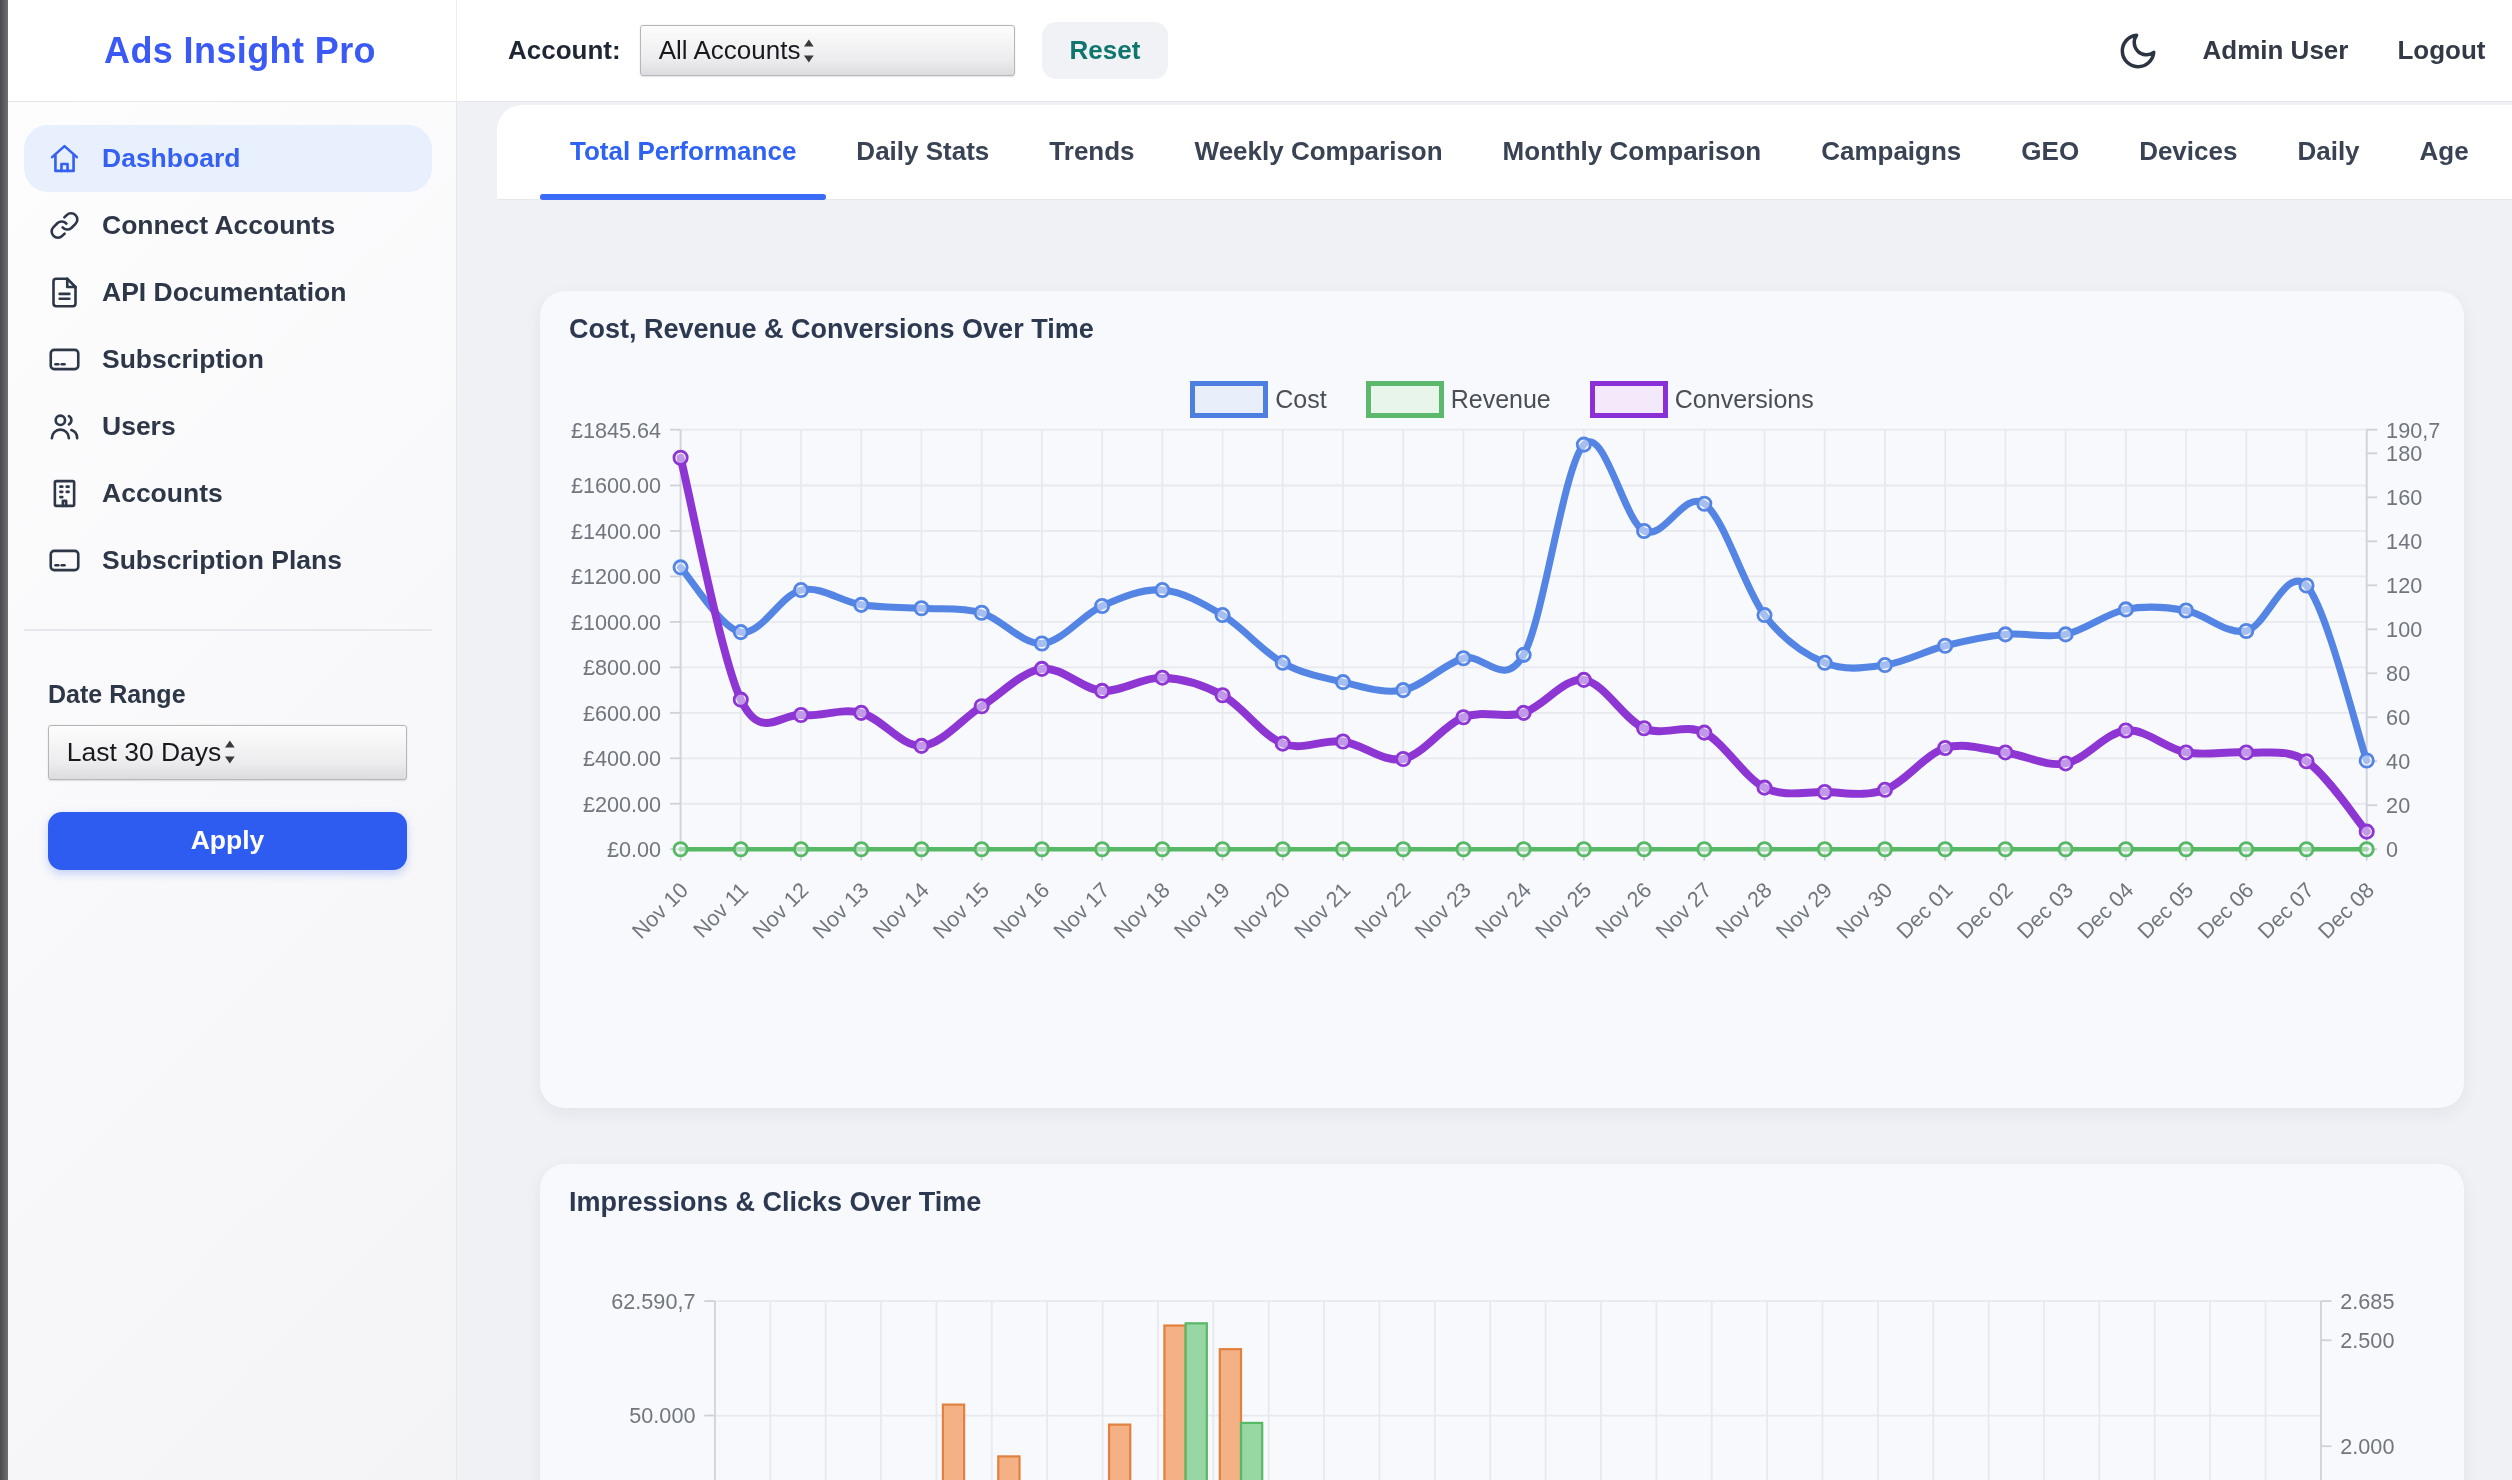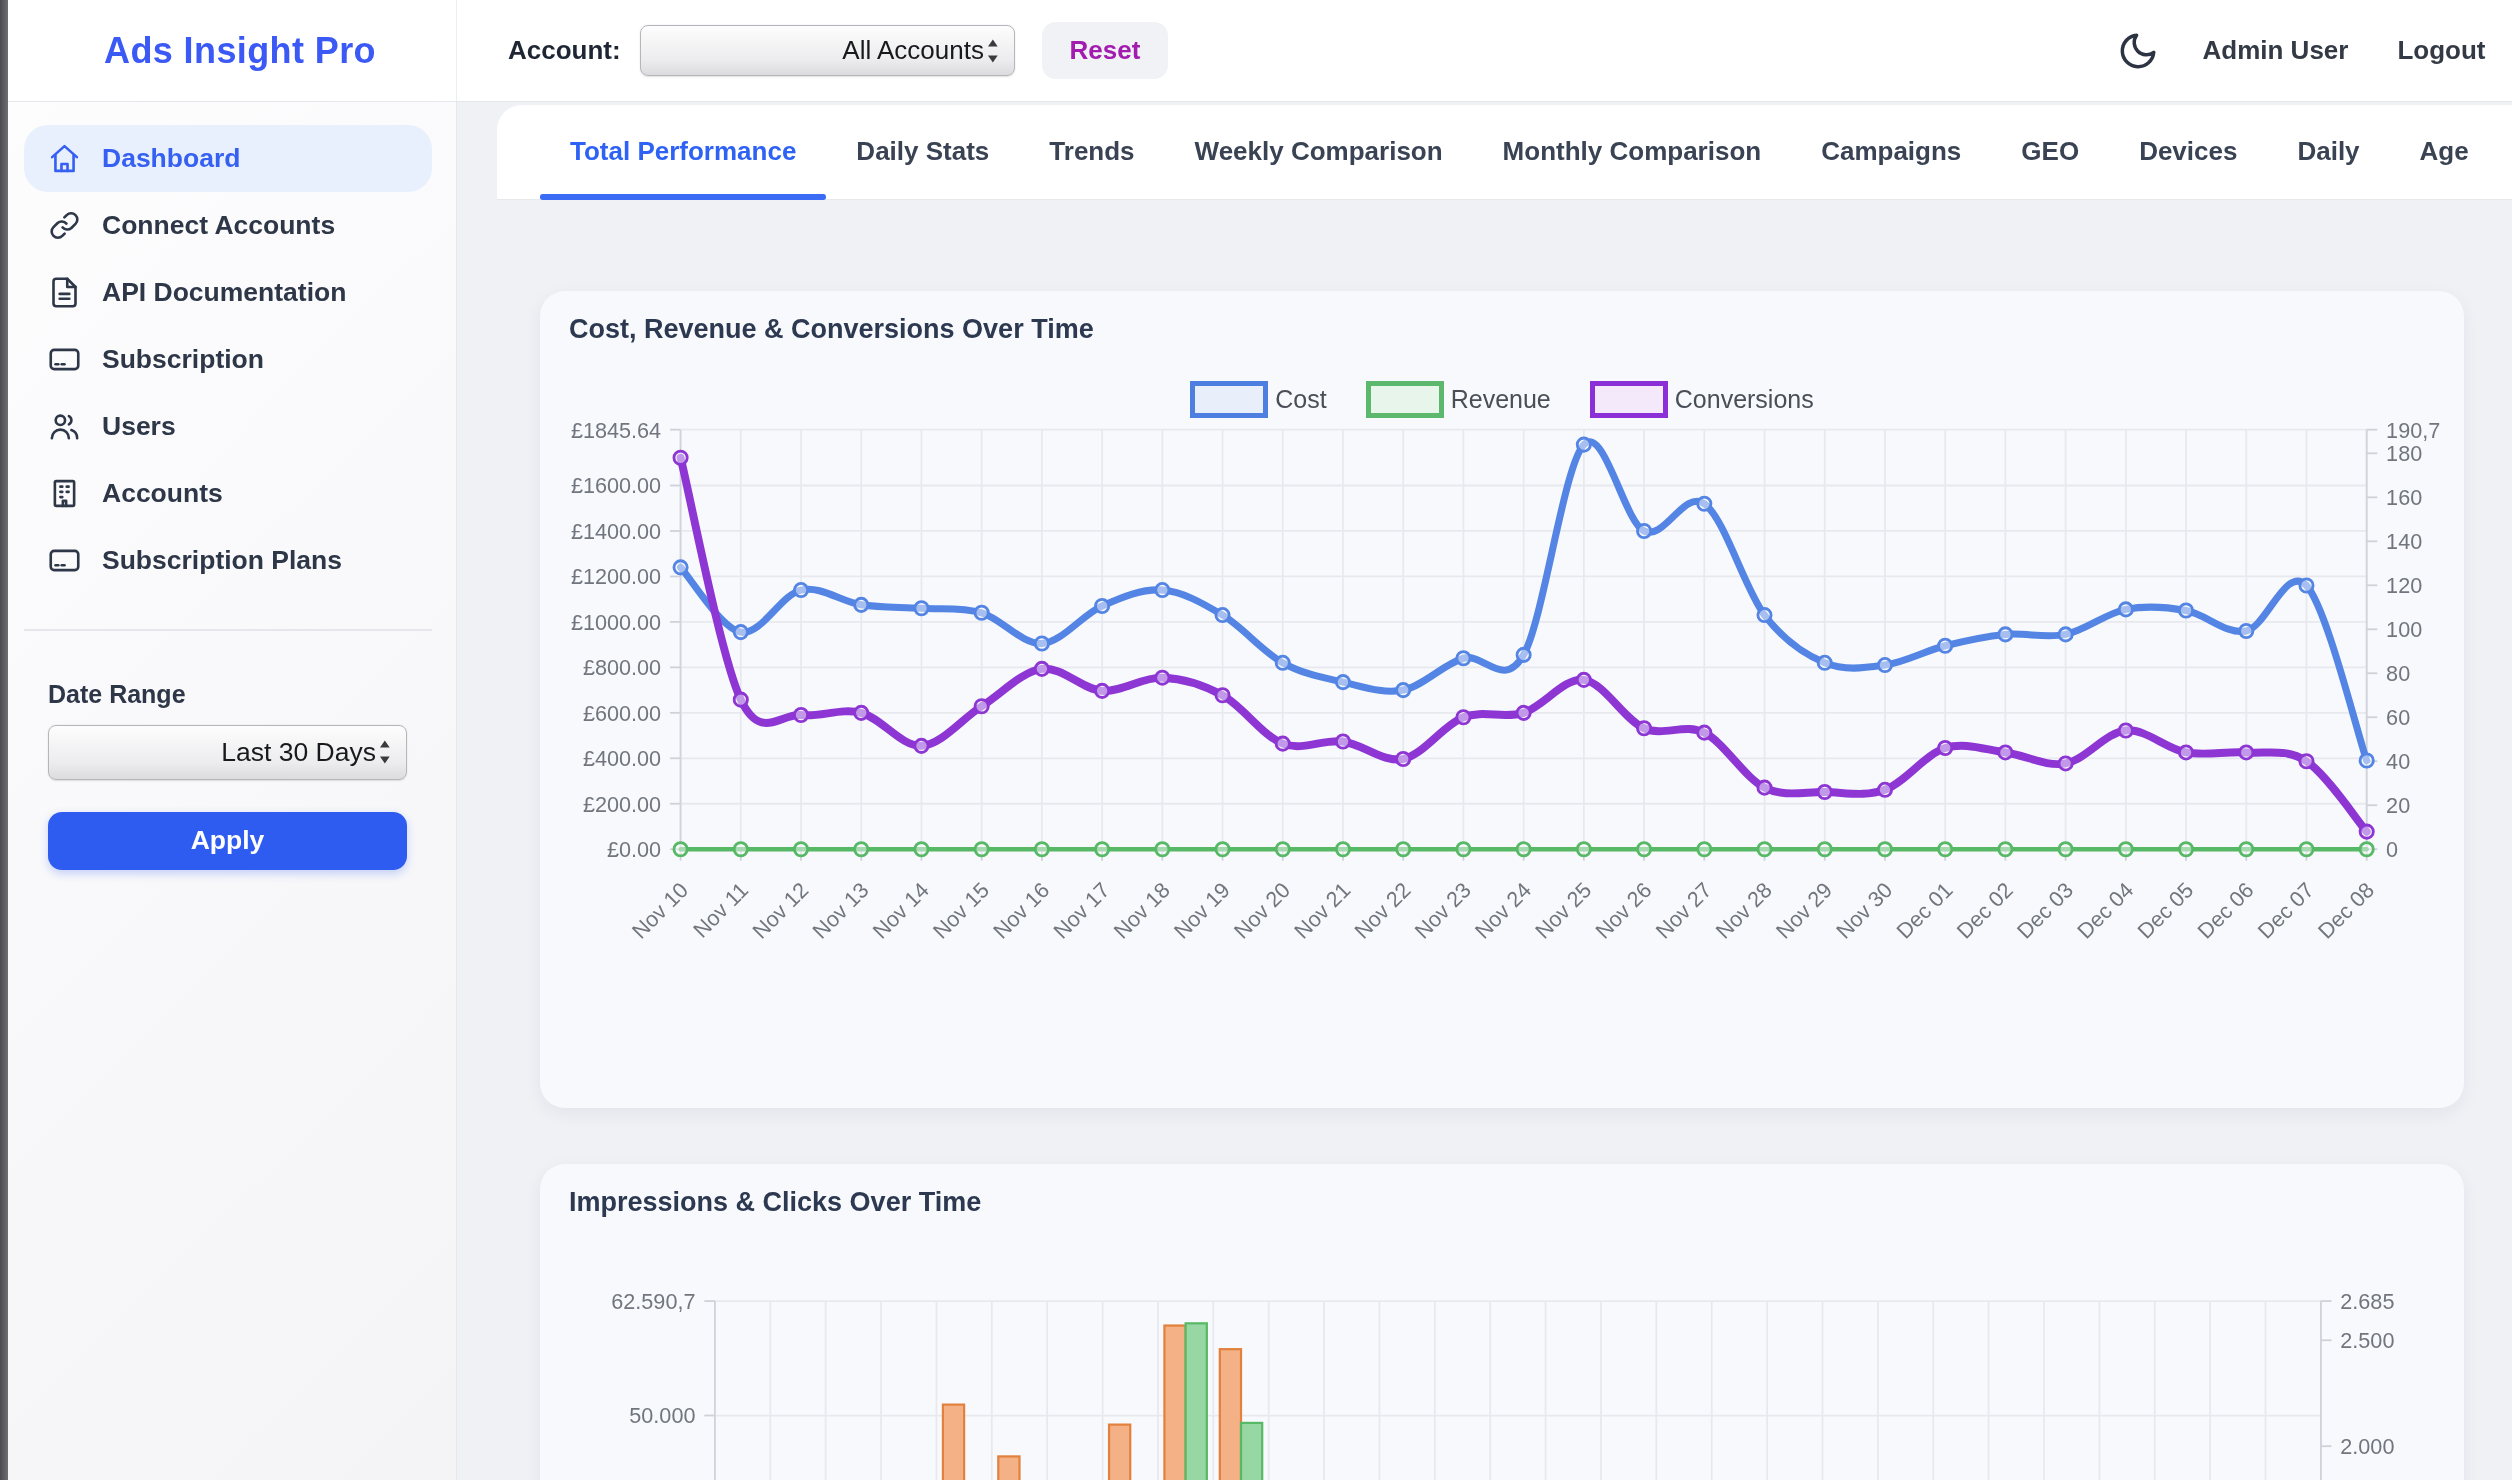--- a/index.html
+++ b/index.html
@@ -9,27 +9,27 @@
        background:linear-gradient(90deg,#4b4b50,#6e6e73);z-index:60;}
 
   
   .topbar{position:absolute;left:0;top:0;right:0;height:101px;background:#ffffff;
        border-bottom:1.8px solid #e4e7eb;display:flex;align-items:center;z-index:20;}
   .logo-wrap{width:457px;height:100%;display:flex;align-items:center;padding-left:104px;
        box-sizing:border-box;border-right:1.8px solid #ebedf0;flex:0 0 auto;}
   .logo{font-size:36px;font-weight:800;color:#3b5af5;letter-spacing:0.4px;}
   .header-main{flex:1;display:flex;align-items:center;padding:0 26.5px 0 51px;}
   .account-label{font-size:26px;font-weight:600;color:#1f2633;margin-right:19.4px;}
-  .select-box{height:51px;border-radius:8px;border:0.9px solid #b4b6bc;box-sizing:border-box;
+  .select-box{height:51px;border-radius:3px;border:0.9px solid #b4b6bc;box-sizing:border-box;
        background:linear-gradient(180deg,#fdfdfd 0%,#ececee 70%,#dcdcdf 100%);
-       box-shadow:0 0.9px 1.8px rgba(0,0,0,.12);display:flex;align-items:center;justify-content:flex-end;
+       box-shadow:0 0.9px 1.8px rgba(0,0,0,.12);display:flex;align-items:center;justify-content:flex-start;
        padding:0 12.4px 0 17.7px;font-size:26px;color:#17191d;cursor:pointer;}
   .hdr-select{width:375px;}
   .reset-btn{margin-left:26.5px;height:57px;padding:0 28px;background:#f1f2f5;border:none;
-       border-radius:14px;font-size:26px;font-weight:600;color:#a21caf;
+       border-radius:14px;font-size:26px;font-weight:600;color:#0f766e;
        font-family:"Liberation Sans",sans-serif;cursor:pointer;}
   .header-spacer{flex:1;}
   .moon-btn{width:42px;height:42px;color:#2c3443;margin-right:44px;cursor:pointer;flex:0 0 auto;}
   .moon-btn svg{width:100%;height:100%;}
   .user-name{font-size:26px;font-weight:600;color:#333a45;margin-right:49px;white-space:nowrap;}
   .logout{font-size:26px;font-weight:600;color:#333a45;white-space:nowrap;cursor:pointer;text-decoration:none;}
 
   
   .sidebar{position:absolute;left:0;top:102px;width:457px;bottom:0;box-sizing:border-box;
        background:linear-gradient(135deg,#fdfdfe 0%,#f4f4f7 100%);

